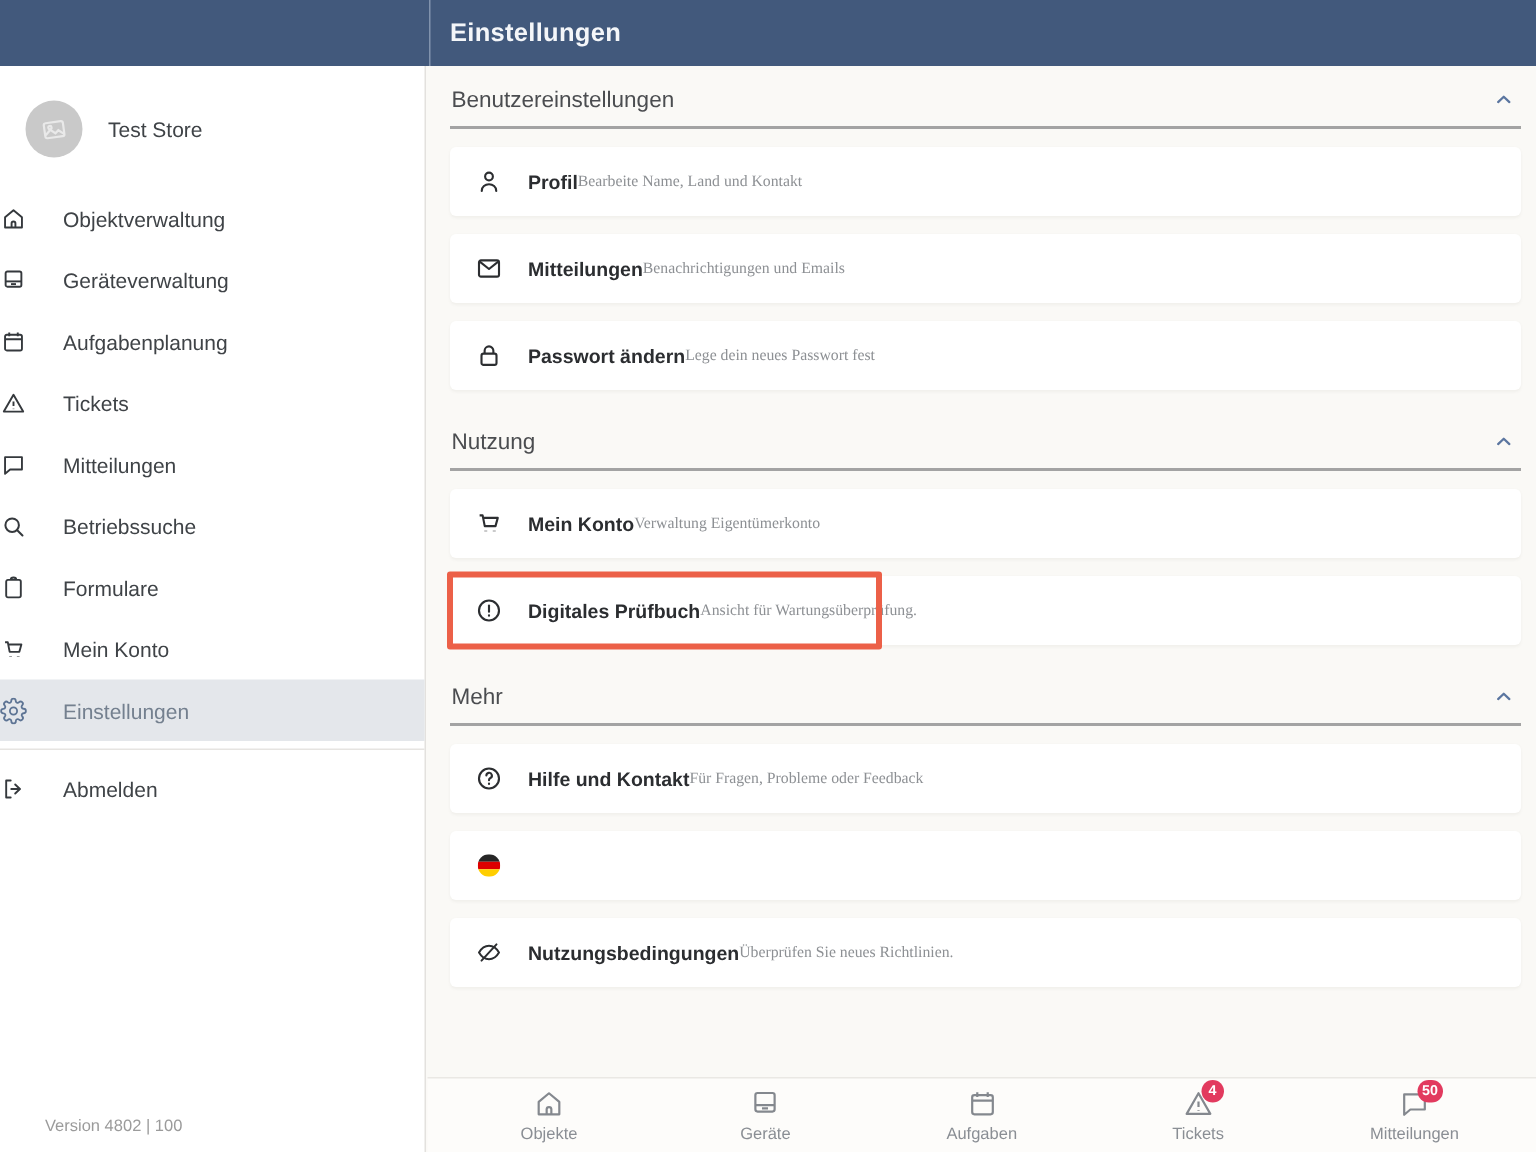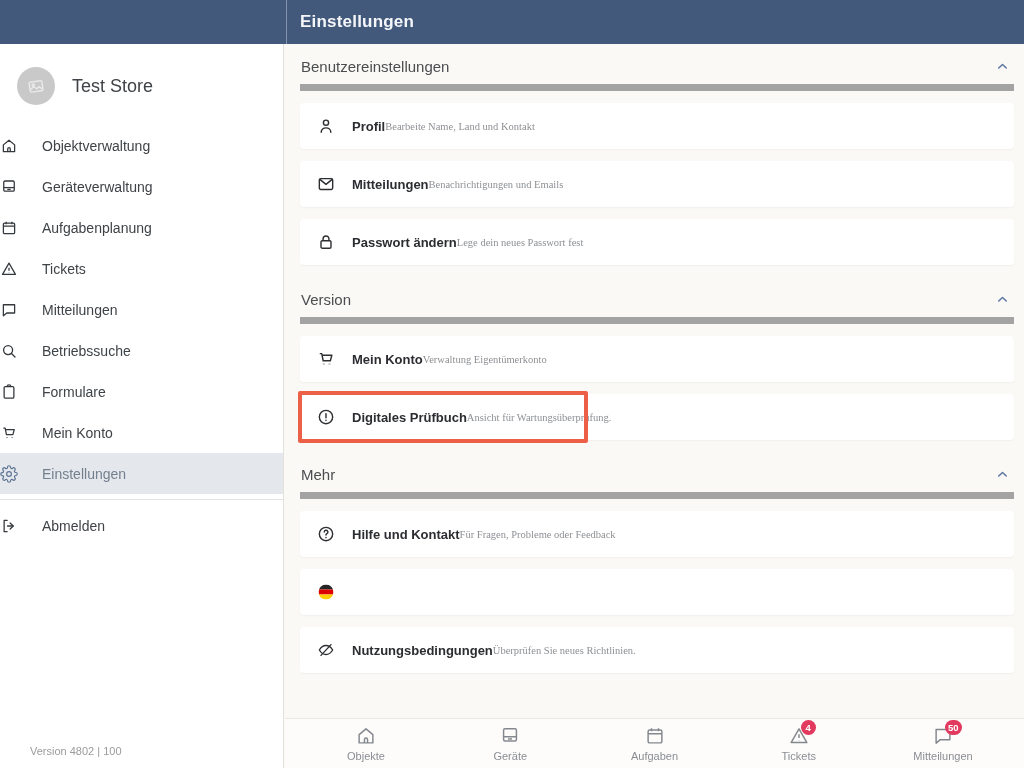--- a/index.html
+++ b/index.html
@@ -10,35 +10,35 @@
   .topbar { position:absolute; left:0; top:0; width:1024px; height:44px; background:#42597c; z-index:5; }
   .topbar-sep { position:absolute; left:286px; top:0; width:1px; height:44px; background:#8193ad; }
   .topbar-title { position:absolute; left:300px; top:0; height:44px; display:flex; align-items:center;
                   color:#f4f6f9; font-size:17px; font-weight:bold; letter-spacing:.2px; }
 
   
   .sidebar { position:absolute; left:0; top:44px; width:284px; height:724px; background:#ffffff;
              border-right:1px solid #e3e1de; }
   .store-row { display:flex; align-items:center; margin:23px 0 20px 17px; }
   .avatar { width:38px; height:38px; border-radius:50%; background:#c9c9c9; display:flex; align-items:center; justify-content:center; color:#e9e9e9; flex:0 0 38px; }
-  .store-name { margin-left:17px; font-size:18px; color:#3f4347; }
+  .store-name { margin-left:17px; font-size:14px; color:#3f4347; }
   .nav-item { height:41px; display:flex; align-items:center; cursor:pointer; color:#35393d; }
   .nav-item .nav-icon { width:18px; height:18px; display:flex; align-items:center; color:#35393d; }
   .nav-item .nav-label { margin-left:24px; font-size:14px; color:#3f4347; }
   .nav-item.active { background:#e4e7eb; }
   .nav-item.active .nav-icon { color:#5d7494; }
   .nav-item.active .nav-label { color:#74808f; }
   .nav-divider { height:1px; background:#e6e4e1; margin:5px 0; }
   .version { position:absolute; left:30px; bottom:11px; font-size:11px; color:#9b9b9b; }
 
   
   .main { position:absolute; left:285px; top:44px; width:739px; height:674px; background:#faf9f6;
           padding:0 10px 0 15px; overflow:hidden; }
   .section-header { display:flex; align-items:center; justify-content:space-between;
-                    padding:14px 4px 9px 1px; border-bottom:7px solid #a3a3a3; }
+                    padding:14px 4px 9px 1px; border-bottom:2px solid #a3a3a3; }
   .section-title { font-size:15px; color:#4b4d50; }
   .chev { width:15px; height:15px; color:#5b76a0; }
   .section + .section { margin-top:12px; }
   .card { position:relative; height:46px; margin-top:12px; background:#ffffff; border-radius:4px;
           box-shadow:0 1px 2px rgba(90,85,70,.06); display:flex; align-items:center; cursor:pointer; }
   .card:first-of-type { margin-top:13px; }
   .card-icon { width:52px; display:flex; justify-content:center; align-items:center; color:#2c2e31; flex:0 0 52px; }
   .card-text { display:flex; flex-direction:row; }
   .card-title { font-size:13px; font-weight:bold; color:#2b2d30; line-height:15px; }
   .card-sub { font-size:10.5px; color:#8d9094; margin-top:2px;font-family:Liberation Serif, serif; }
@@ -221,21 +221,21 @@
         </span>
         <span class="card-text">
           <span class="card-title">Passwort ändern</span>
           <span class="card-sub">Lege dein neues Passwort fest</span>
         </span>
       </div>
     </div>
 
     <div class="section">
       <div class="section-header">
-        <span class="section-title">Version</span>
+        <span class="section-title">Nutzung</span>
         <span class="chev">
           <svg width="15" height="15" viewBox="0 0 24 24" fill="none" stroke="currentColor" stroke-width="2.4" stroke-linecap="round" stroke-linejoin="round">
               <path d="M6 14.5 L12 8.8 L18 14.5"></path>
             </svg>
         </span>
       </div>
       <div class="card">
         <span class="card-icon">
           <svg width="20" height="20" viewBox="0 0 24 24" fill="none" stroke="currentColor" stroke-width="1.7" stroke-linejoin="round">
               <path d="M4.5 5.5 h2.4 l1.7 8.6 h8.6 l1.8 -6.6 h-11.6"></path>

